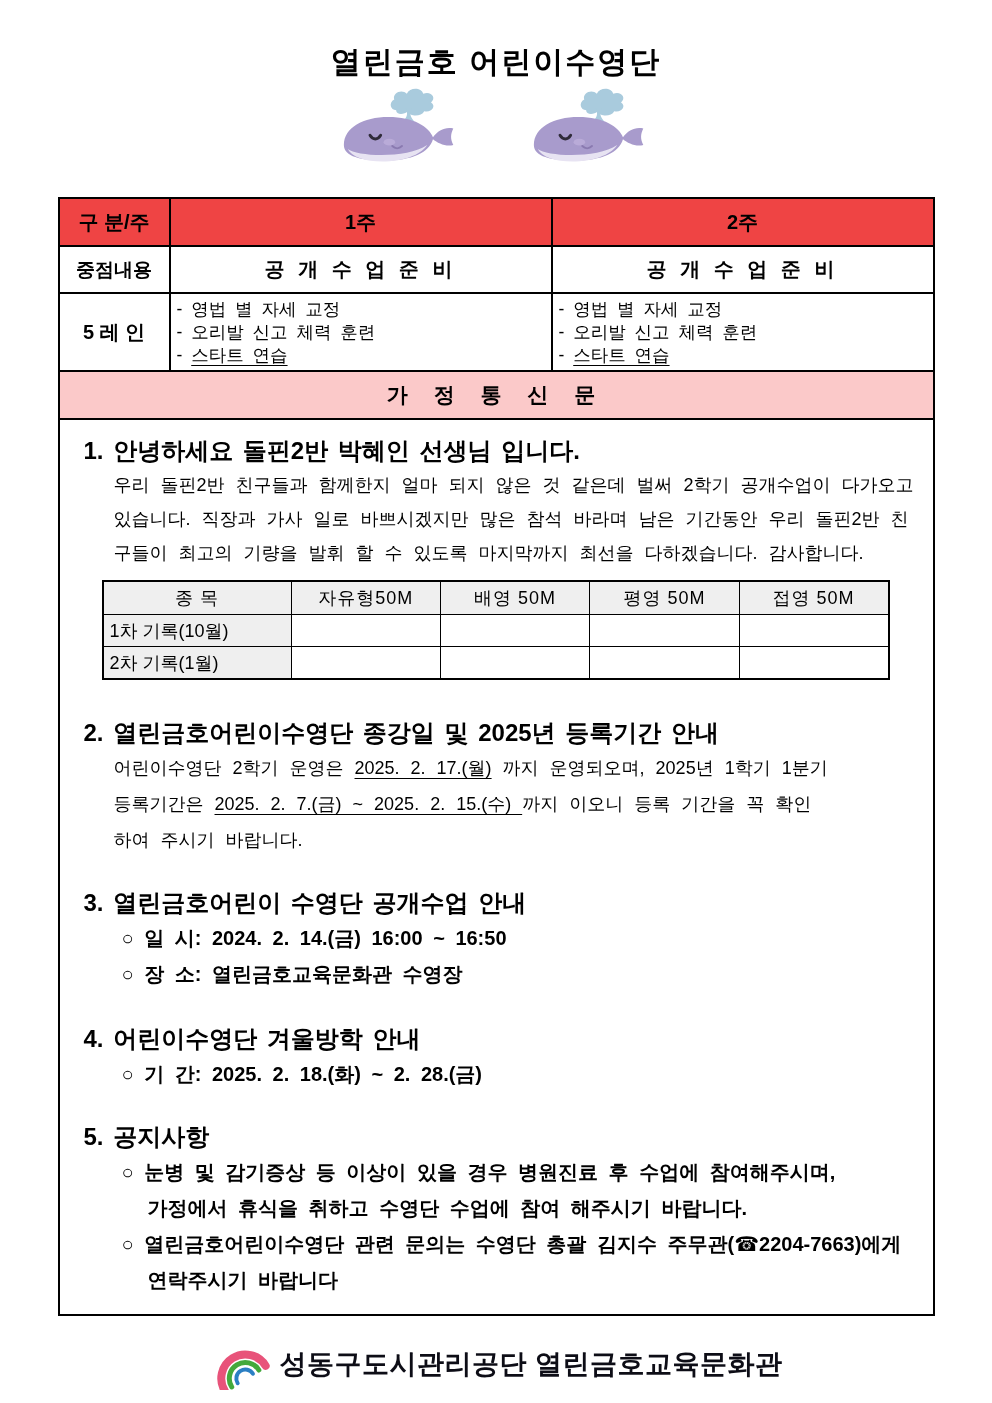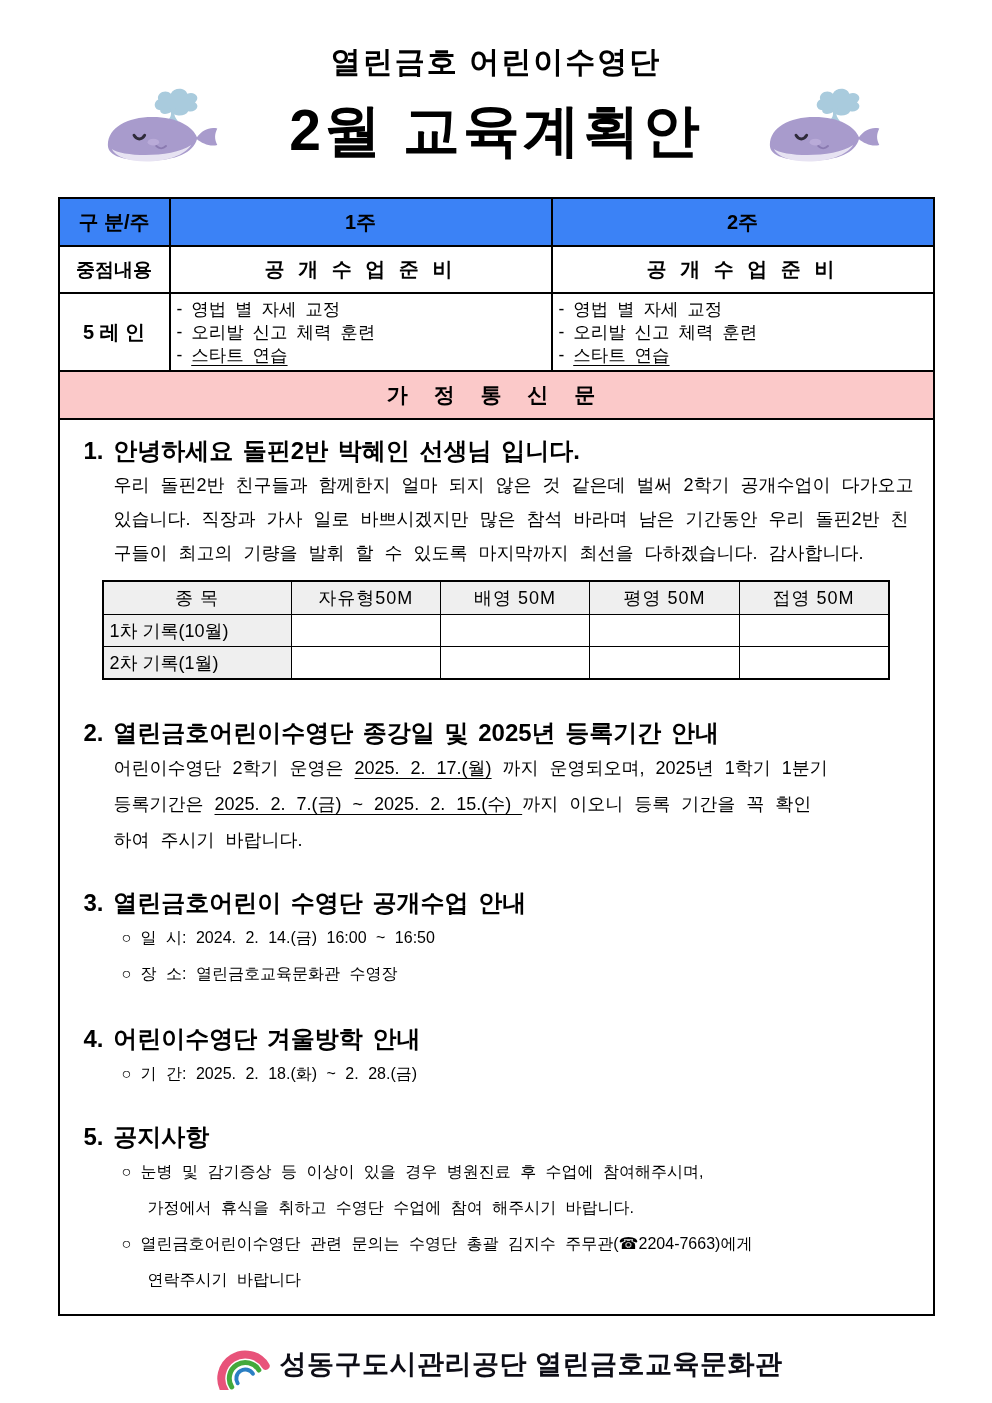--- a/index.html
+++ b/index.html
@@ -23,40 +23,40 @@
   }
   
   table{border-collapse:collapse;}
   .schedule{
     width:877px;margin:20px auto 0 auto;table-layout:fixed;
     border:2px solid #000;
   }
   .schedule th,.schedule td{border:2px solid #000;}
   .schedule .c1{width:107px;}
   .schedule .green th{
-    background:#3b82f6;height:44px;font-size:20px;font-weight:800;
+    background:#ef4444;height:44px;font-size:20px;font-weight:800;
   }
   .row-focus td{height:43px;text-align:center;}
   .row-focus .lbl{font-size:19px;font-weight:800;}
   .row-focus .val{font-size:20px;font-weight:800;letter-spacing:4px;}
   .row-lane .lbl{font-size:20px;font-weight:800;text-align:center;}
   .row-lane td{height:72px;vertical-align:middle;}
   .lane-cell{padding:2px 6px;}
   .lane-item{font-size:17.5px;line-height:23px;word-spacing:4px;}
   .banner td{
     background:#FBC9C9;height:44px;text-align:center;
     font-size:21px;font-weight:800;letter-spacing:10px;
   }
   .u{text-decoration:underline;text-underline-offset:4px;}
   
   .content-cell{vertical-align:top;padding:14px 16px 16px 16px;height:836px;}
   .sec-head{font-size:24px;font-weight:700;line-height:34px;word-spacing:3px;padding-left:8px;}
   .sec-body{font-size:18px;line-height:34px;word-spacing:6px;padding-left:38px;}
   .sec-body2{font-size:18px;line-height:36px;word-spacing:6px;padding-left:38px;}
-  .item{font-size:16px;line-height:36px;word-spacing:5px;padding-left:46px;}
+  .item{font-size:20px;line-height:36px;word-spacing:5px;padding-left:46px;font-weight:bold;}
   .item.cont{padding-left:72px;}
   .mt-s2{margin-top:36px;}
   .mt-s3{margin-top:28px;}
   .mt-s4{margin-top:30px;}
   .mt-s5{margin-top:28px;}
   
   .record{
     width:788px;margin:10px 4px 0 26px;table-layout:fixed;border:2px solid #000;
   }
   .record th,.record td{border:1.5px solid #000;}
@@ -84,21 +84,20 @@
   <div class="title-row">
     <svg class="whale" viewBox="0 0 130 95">
       <path d="M60 26 C54 26 52 18 58 15 C56 8 66 4 71 9 C74 2 86 2 88 9 C96 6 102 13 96 18 C102 22 96 29 89 27 C86 33 74 33 72 27 C68 31 60 31 60 26 Z" fill="#A9CBDD"></path>
       <path d="M70 24 C72 30 72 32 67 38 L79 38 C74 32 74 30 76 24 Z" fill="#A9CBDD"></path>
       <path d="M6 62 C6 44 26 33 52 33 C78 33 94 43 98 54 C103 47 111 43 119 45 C116 51 116 56 119 62 C111 64 103 60 98 56 C94 70 76 78 48 78 C24 78 6 74 6 62 Z" fill="#A89BCC"></path>
       <path d="M10 66 C20 74 72 76 92 62 C85 73 66 79 46 79 C28 79 14 74 10 66 Z" fill="#E7E3F2"></path>
       <ellipse cx="53" cy="59" rx="6" ry="3.5" fill="#BFB0DC" opacity="0.75"></ellipse>
       <path d="M33 52 C36 57 41 57 44 52" stroke="#2F2B3A" stroke-width="3" fill="none" stroke-linecap="round"></path>
       <path d="M56 63 C59 66 63 66 66 63" stroke="#8A7AB0" stroke-width="2" fill="none" stroke-linecap="round"></path>
     </svg>
-    <div class="main-title">2월 교육계획안</div>
     <svg class="whale" viewBox="0 0 130 95">
       <path d="M60 26 C54 26 52 18 58 15 C56 8 66 4 71 9 C74 2 86 2 88 9 C96 6 102 13 96 18 C102 22 96 29 89 27 C86 33 74 33 72 27 C68 31 60 31 60 26 Z" fill="#A9CBDD"></path>
       <path d="M70 24 C72 30 72 32 67 38 L79 38 C74 32 74 30 76 24 Z" fill="#A9CBDD"></path>
       <path d="M6 62 C6 44 26 33 52 33 C78 33 94 43 98 54 C103 47 111 43 119 45 C116 51 116 56 119 62 C111 64 103 60 98 56 C94 70 76 78 48 78 C24 78 6 74 6 62 Z" fill="#A89BCC"></path>
       <path d="M10 66 C20 74 72 76 92 62 C85 73 66 79 46 79 C28 79 14 74 10 66 Z" fill="#E7E3F2"></path>
       <ellipse cx="53" cy="59" rx="6" ry="3.5" fill="#BFB0DC" opacity="0.75"></ellipse>
       <path d="M33 52 C36 57 41 57 44 52" stroke="#2F2B3A" stroke-width="3" fill="none" stroke-linecap="round"></path>
       <path d="M56 63 C59 66 63 66 66 63" stroke="#8A7AB0" stroke-width="2" fill="none" stroke-linecap="round"></path>
     </svg>
   </div>

